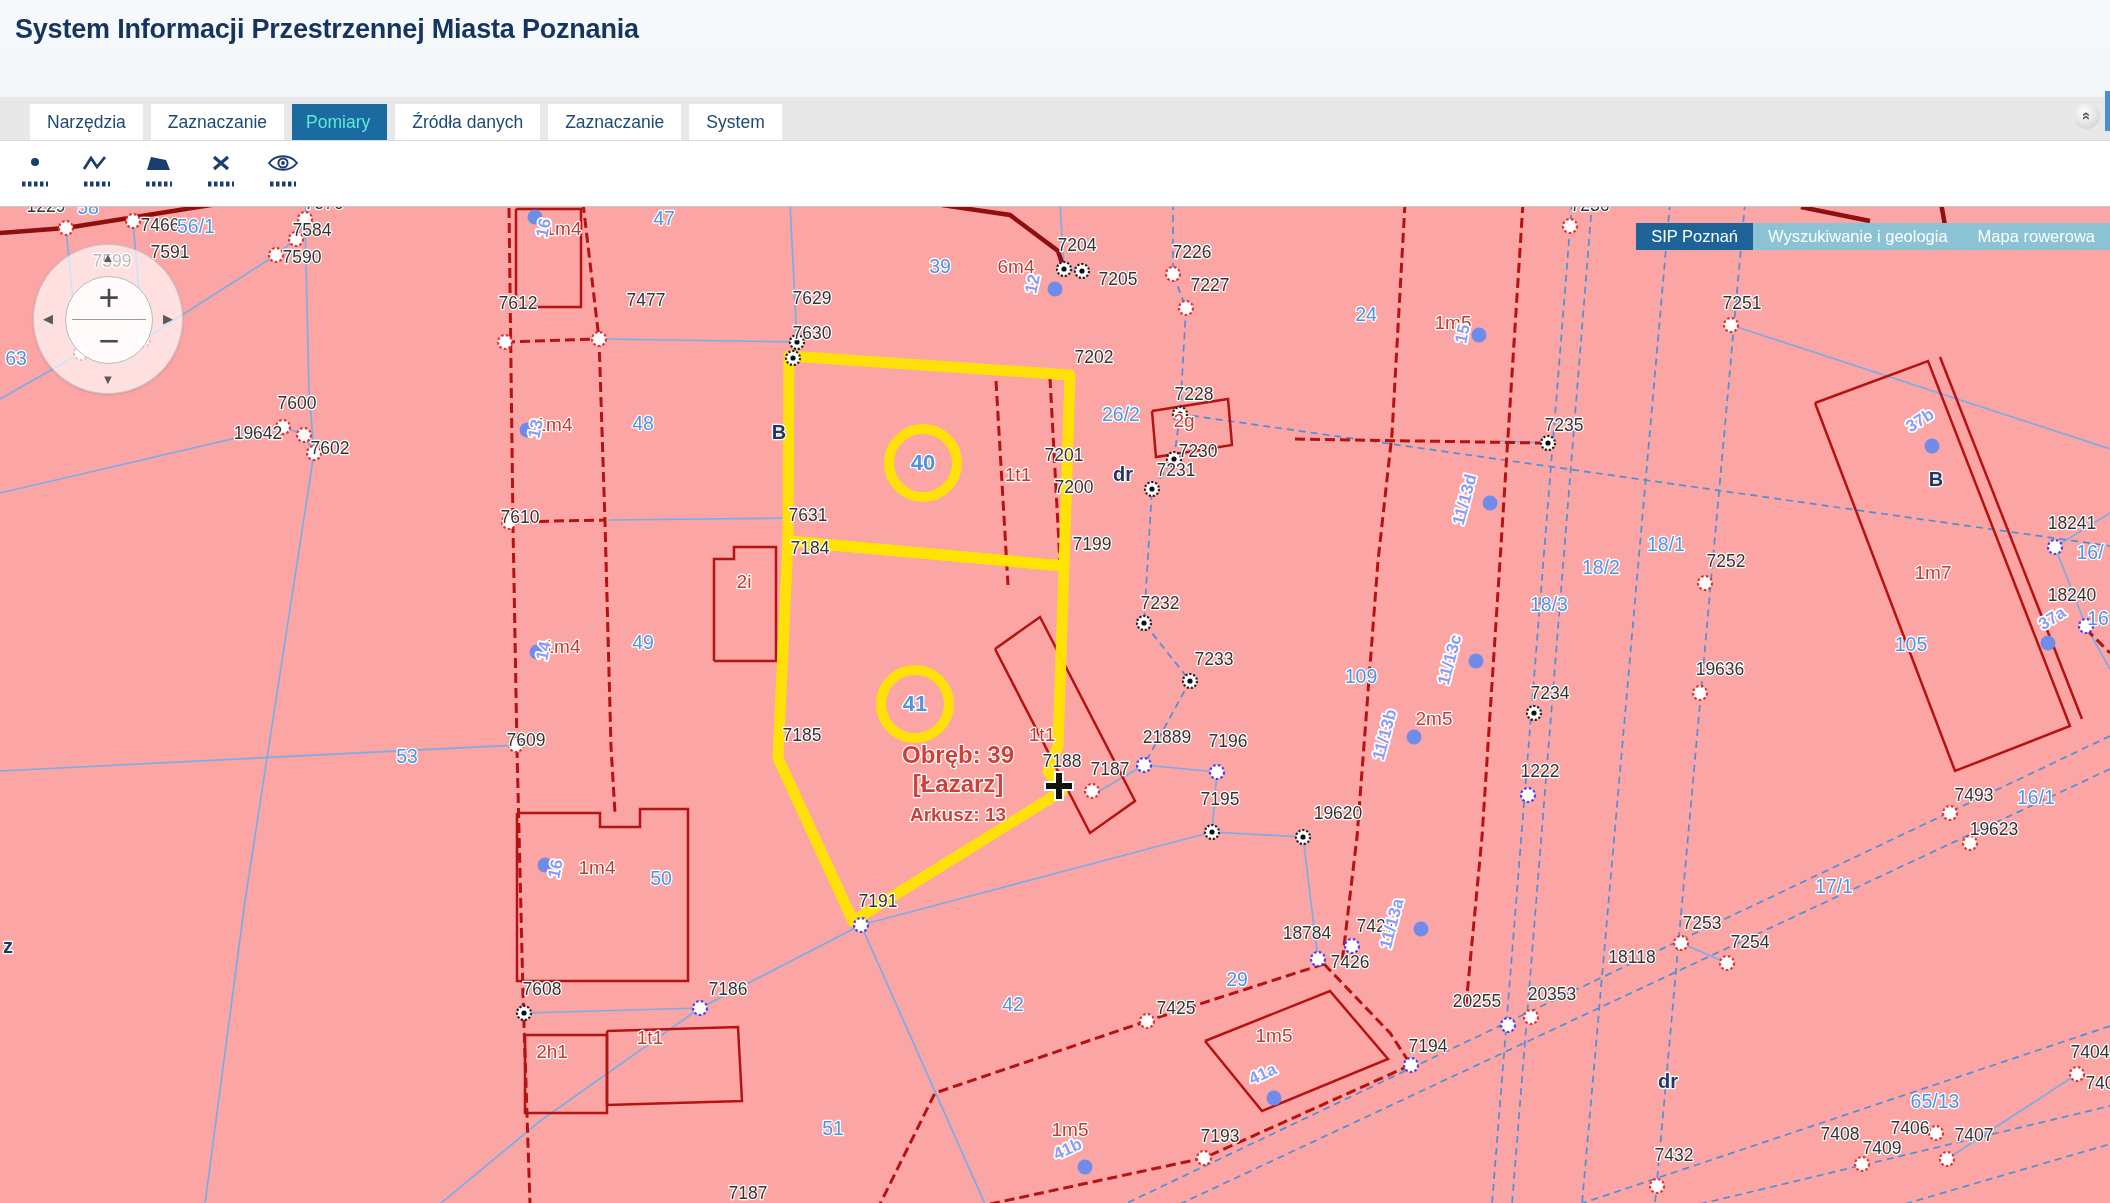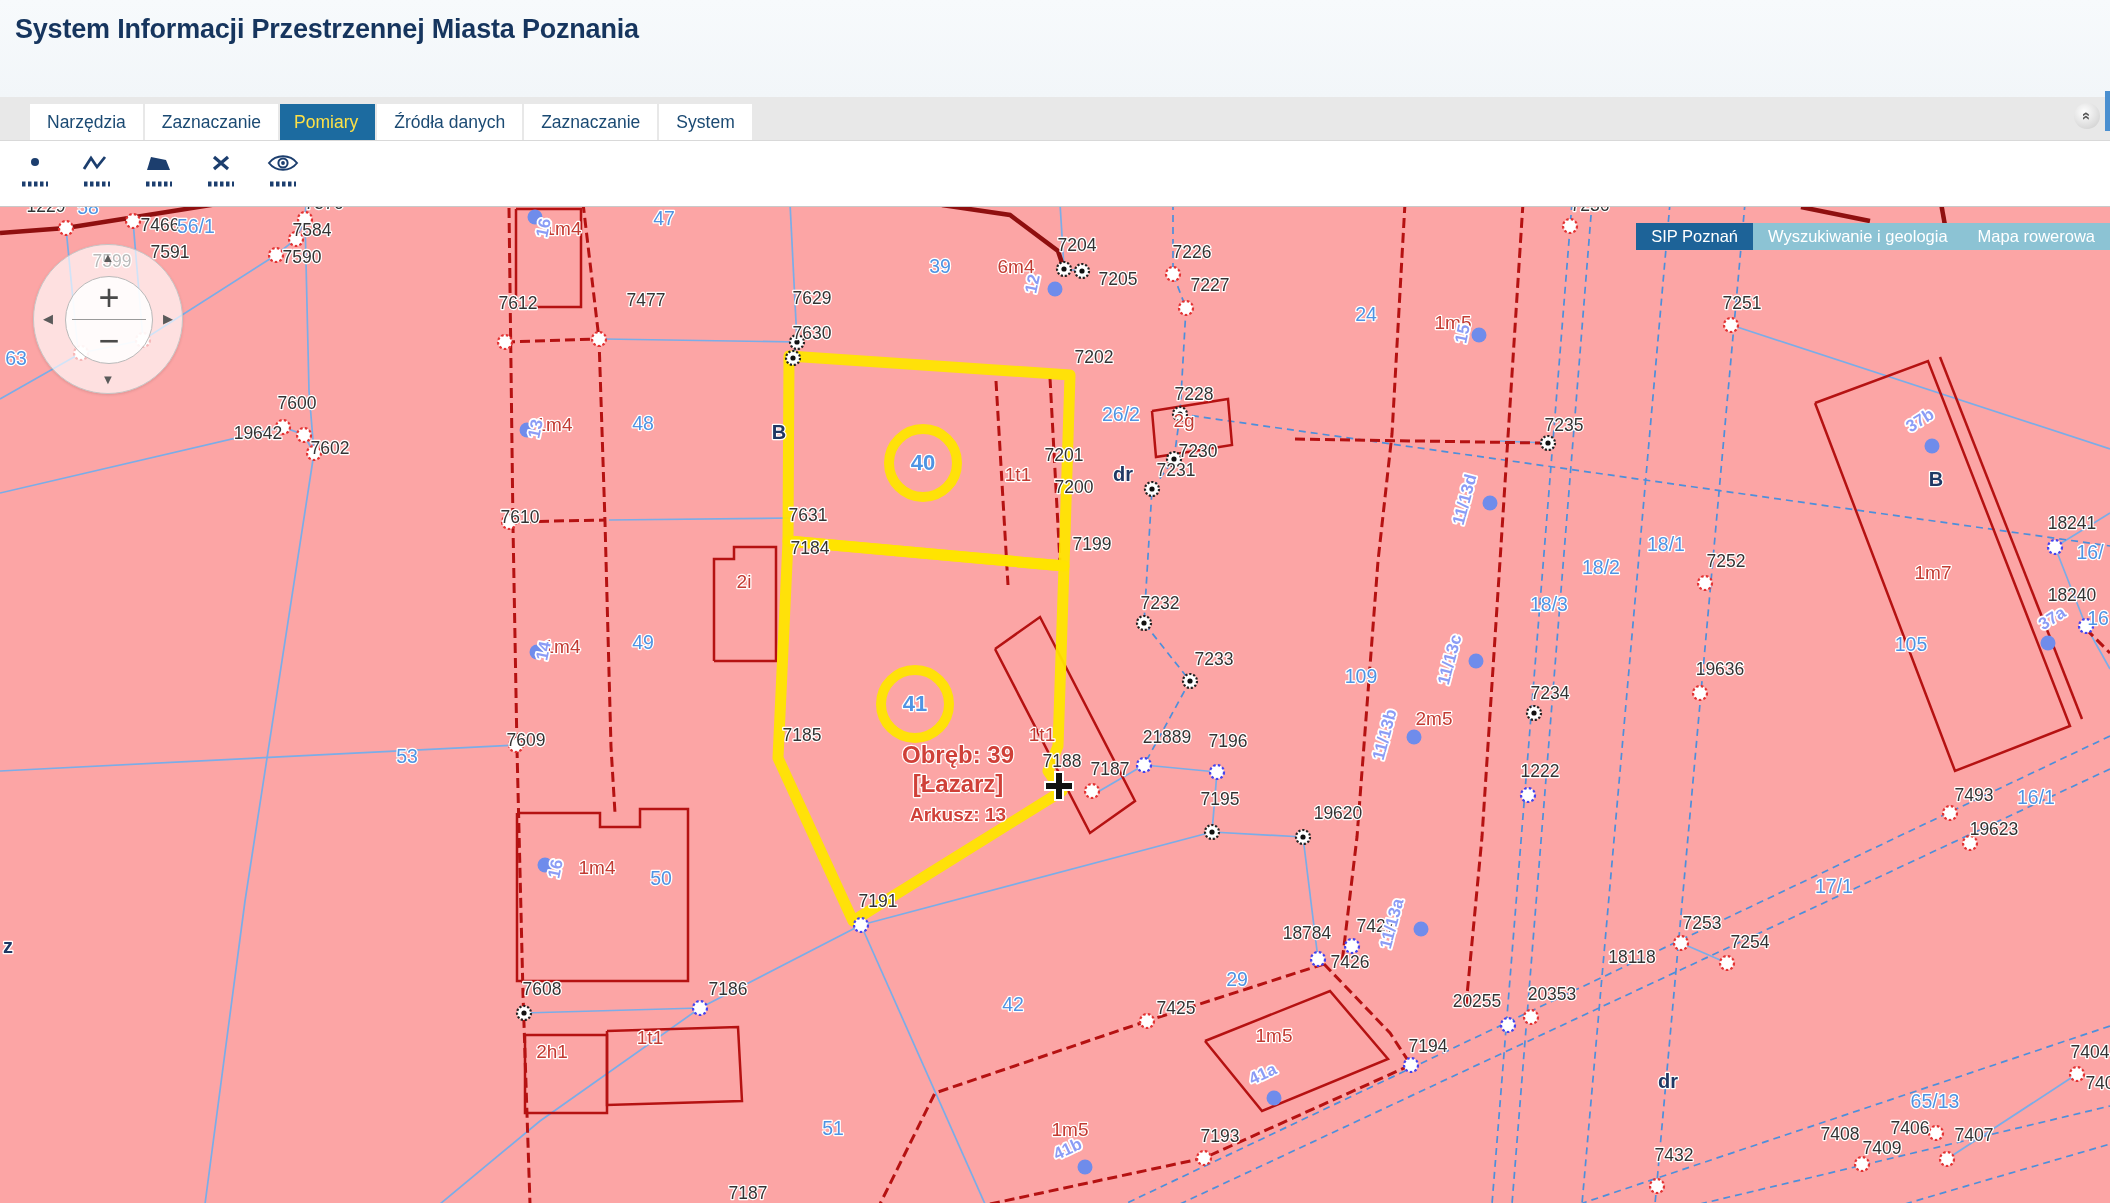--- a/index.html
+++ b/index.html
@@ -9,24 +9,24 @@
     -webkit-font-smoothing:antialiased;
   }
   
   .header{position:absolute;left:0;top:0;width:2110px;height:97px;
     background:linear-gradient(#f7fafc,#f2f6f9);}
   .header h1{margin:4px;padding:10px 0 0 11px;font-size:27px;font-weight:bold;
     color:#16355e;letter-spacing:-0.2px;}
   
   .ribbon{position:absolute;left:0;top:97px;width:2110px;height:109px;background:#fff;}
   .tab-bar{height:44px;background:#e8e8e8;border-bottom:1px solid #d9d9d9;
-    display:flex;align-items:flex-end;padding-left:30px;gap:2px;box-sizing:border-box;}
+    display:flex;align-items:flex-end;padding-left:30px;gap:8px;box-sizing:border-box;}
   .tab{height:36px;line-height:36px;padding:0 17px;background:#ffffff;color:#1b4a73;
     font-size:17.5px;cursor:pointer;white-space:nowrap;}
-  .tab.active{background:#1c6ba0;color:#fde047;padding-left:14px;}
+  .tab.active{background:#1c6ba0;color:#5eead4;padding-left:14px;}
   .toolbar{height:64px;background:#ffffff;display:flex;gap:20px;padding:10px 0 0 14px;
     box-sizing:border-box;}
   .tool{width:42px;height:46px;background:transparent;border:none;padding:0;cursor:pointer;}
   .collapse-btn{position:absolute;top:6px;right:10px;width:26px;height:26px;border:none;
     border-radius:50%;background:radial-gradient(circle at 40% 35%,#ffffff,#c9c9c9);
     color:#555;font-size:15px;line-height:26px;text-align:center;padding:0;cursor:pointer;}
   .collapse-btn span{display:inline-block;transform:rotate(90deg);font-weight:bold;}
   .edge-bar{position:absolute;top:-6px;right:0;width:5px;height:40px;background:#4a8fd0;}
   
   .map{position:absolute;left:0;top:206px;width:2110px;height:997px;

